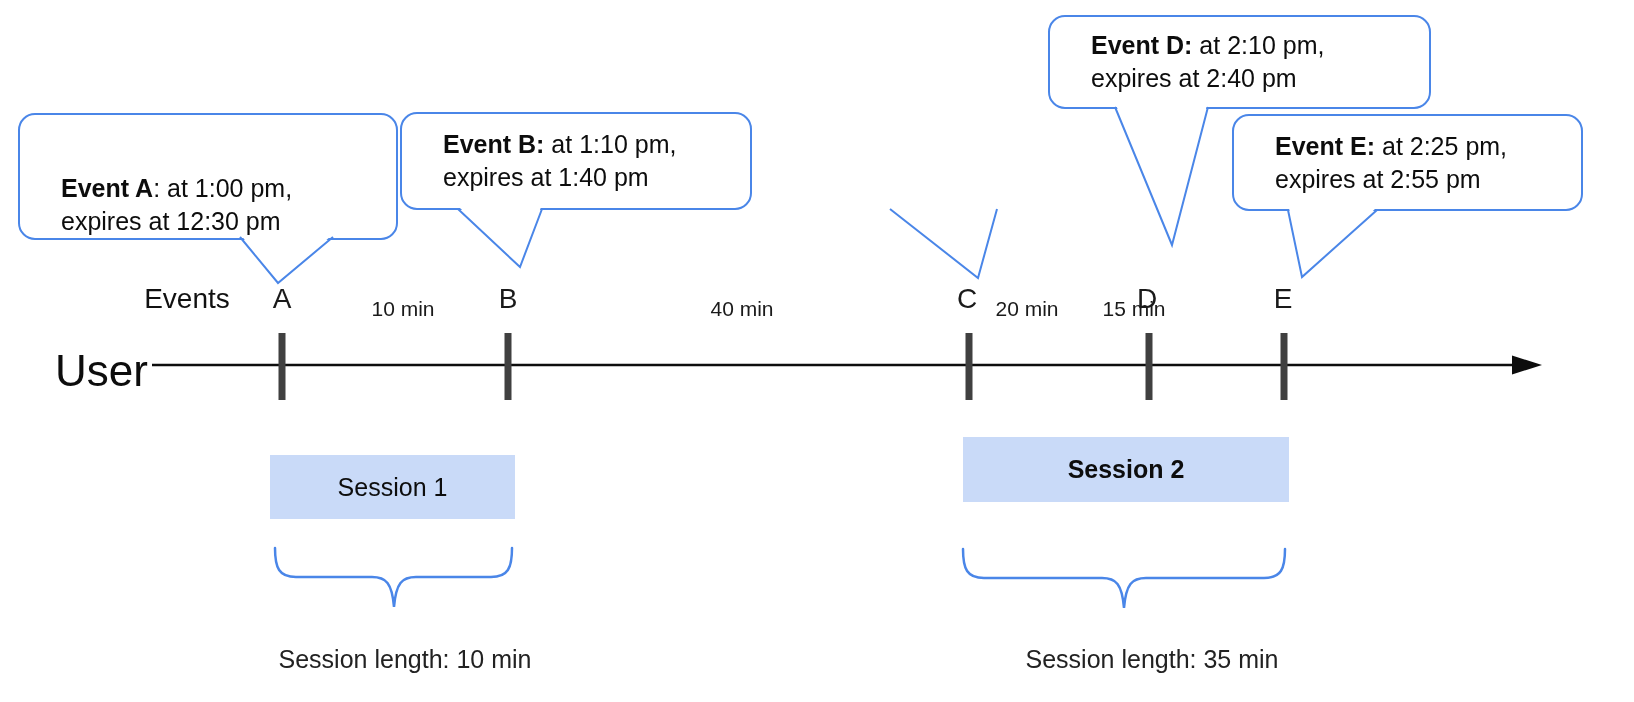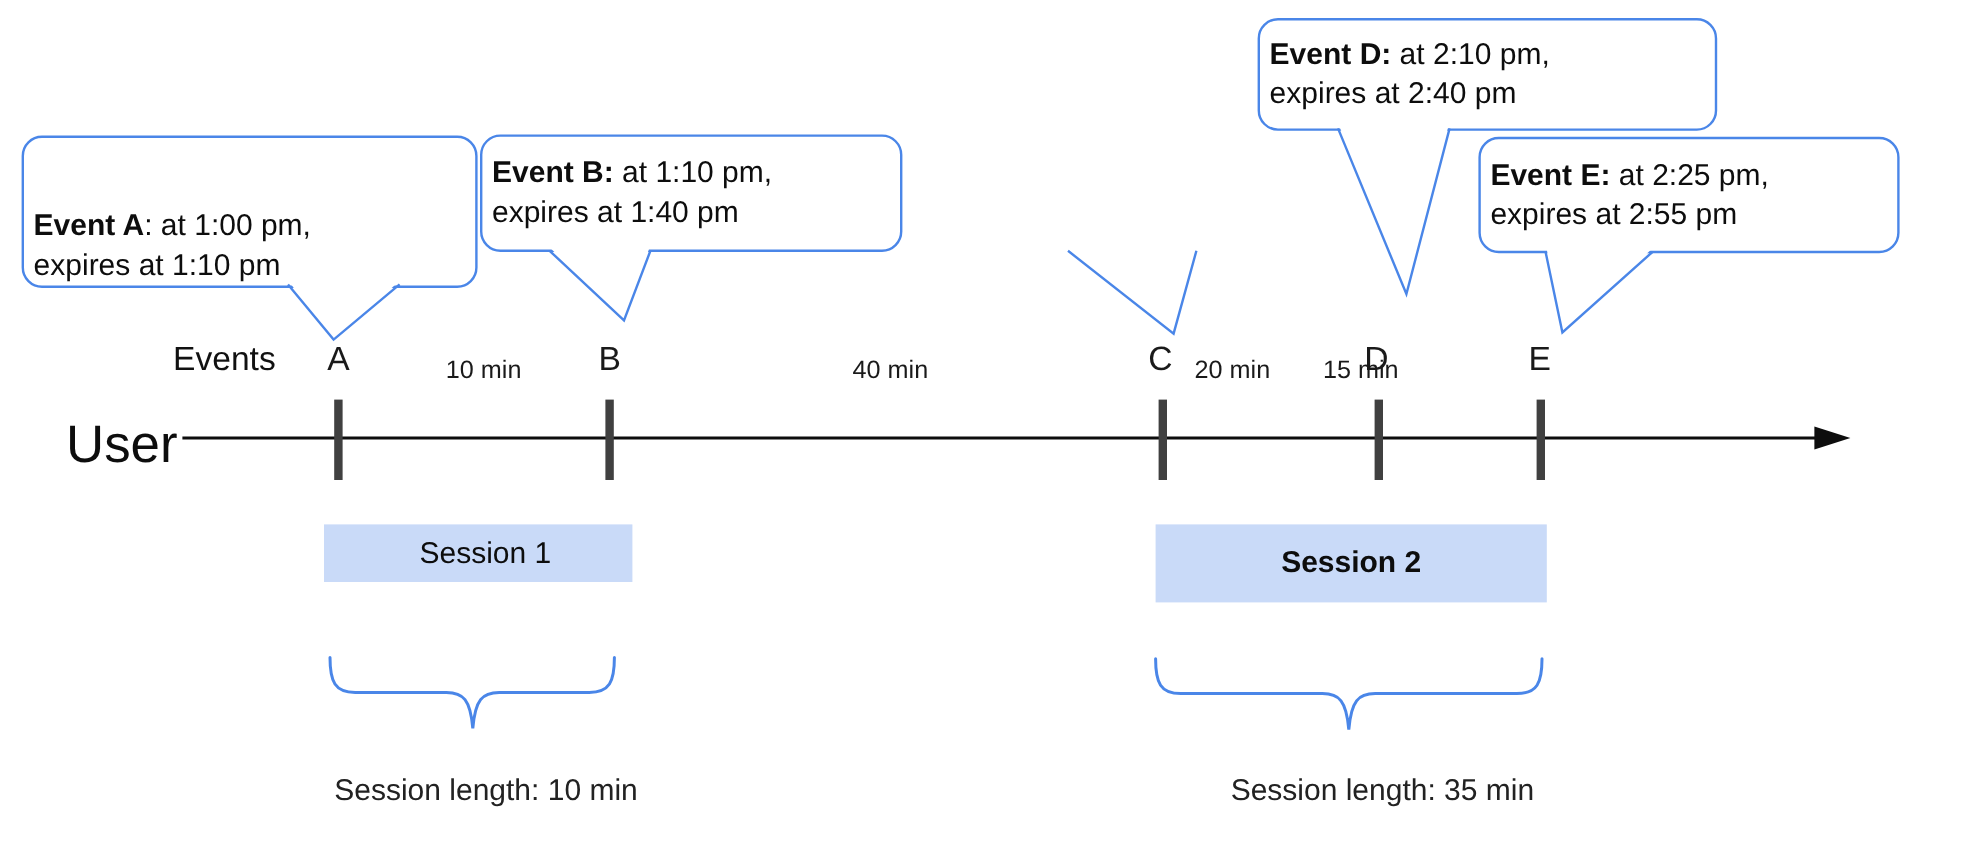--- a/index.html
+++ b/index.html
@@ -16,21 +16,21 @@
     position:absolute;
     box-sizing:border-box;
     background:#ffffff;
     border:2px solid #4a86e8;
     border-radius:17px;
     font-size:25px;
     line-height:33px;
     color:#0d0d0d;
     display:flex;
     align-items:center;
-    padding-left:8px;
+    padding-left:41px;
     padding-right:10px;
   }
   .callout .bold{font-weight:700;}
   #callout-a{left:18px;top:113px;width:380px;height:127px;align-items:flex-end;padding-top:37px;}
   #callout-b{left:400px;top:112px;width:352px;height:98px;}
   #callout-c{left:827px;top:113px;width:345px;height:97px;}
   #callout-d{left:1048px;top:15px;width:383px;height:94px;}
   #callout-e{left:1232px;top:114px;width:351px;height:97px;}
   
   #overlay{position:absolute;left:0;top:0;pointer-events:none;}
@@ -40,36 +40,36 @@
   #events-label{left:187px;top:283px;font-size:28px;transform:translateX(-50%);}
   .event-letter{top:283px;font-size:28px;transform:translateX(-50%);color:#1a1a1a;}
   .interval-label{top:297px;font-size:21px;transform:translateX(-50%);color:#1a1a1a;}
   
   .session-bar{
     position:absolute;
     background:#c9daf8;
     display:flex;align-items:center;justify-content:center;
     font-size:25px;color:#0d0d0d;
   }
-  #session-1{left:270px;top:437px;width:245px;height:48px;padding-left:12px;}
+  #session-1{left:270px;top:455px;width:245px;height:64px;}
   #session-2{left:963px;top:437px;width:326px;height:65px;font-weight:bold;}
   
   .session-length{position:absolute;top:645px;font-size:25px;color:#222;transform:translateX(-50%);white-space:nowrap;text-align:right;}
   #session-length-1{left:405px;}
   #session-length-2{left:1152px;}
 </style>
 </head>
 <body>
 
 <div id="canvas">
 
   <div class="callout" id="callout-a">
     <div>
       <span class="bold">Event A</span><span>: at 1:00 pm,</span><br>
-      <span>expires at 1:10 pm</span>
+      <span>expires at 12:30 pm</span>
     </div>
   </div>
 
   <div class="callout" id="callout-b">
     <div>
       <span class="bold">Event B:</span><span> at 1:10 pm,</span><br>
       <span>expires at 1:40 pm</span>
     </div>
   </div>
 

